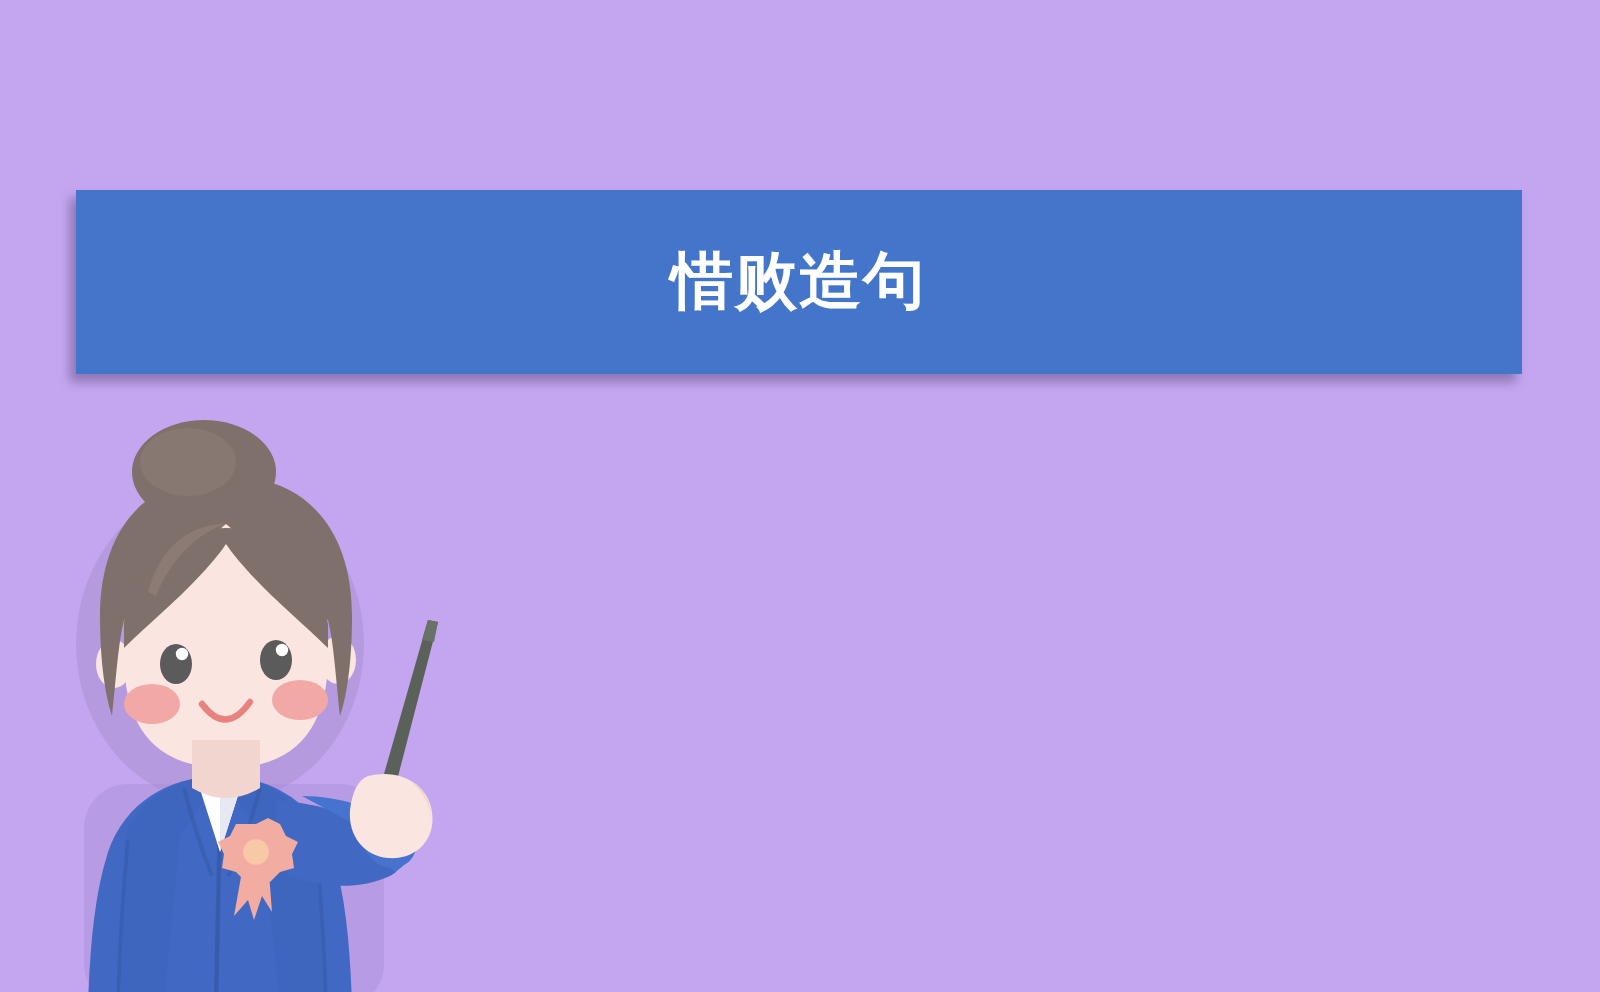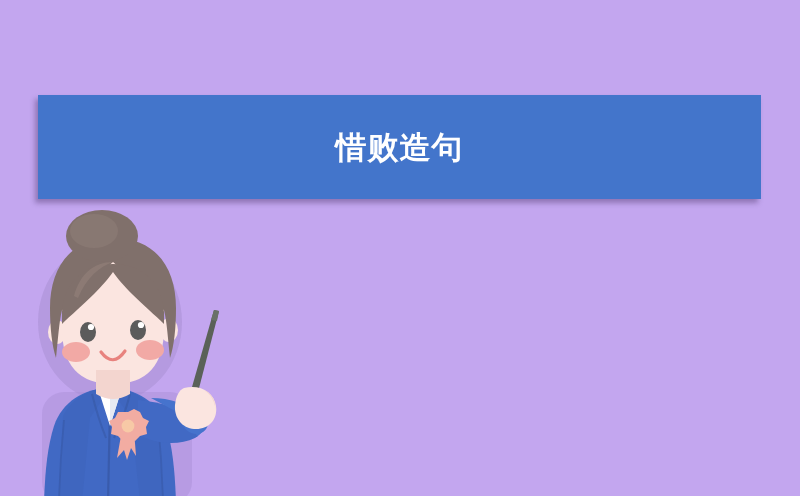--- a/index.html
+++ b/index.html
@@ -20,21 +20,21 @@
     background: #c3a6ef;
     overflow: hidden;
   }
 
   
   #title-banner {
     position: absolute;
     left: 38px;
     top: 95px;
     width: 723px;
-    height: 104px;
+    height: 92px;
     background: #4375cb;
     box-shadow: -3px 4px 5px rgba(60, 40, 90, 0.38);
     display: flex;
     align-items: center;
     justify-content: center;
   }
   #title-text {
     color: #ffffff;
     font-size: 31px;
     font-weight: bold;

